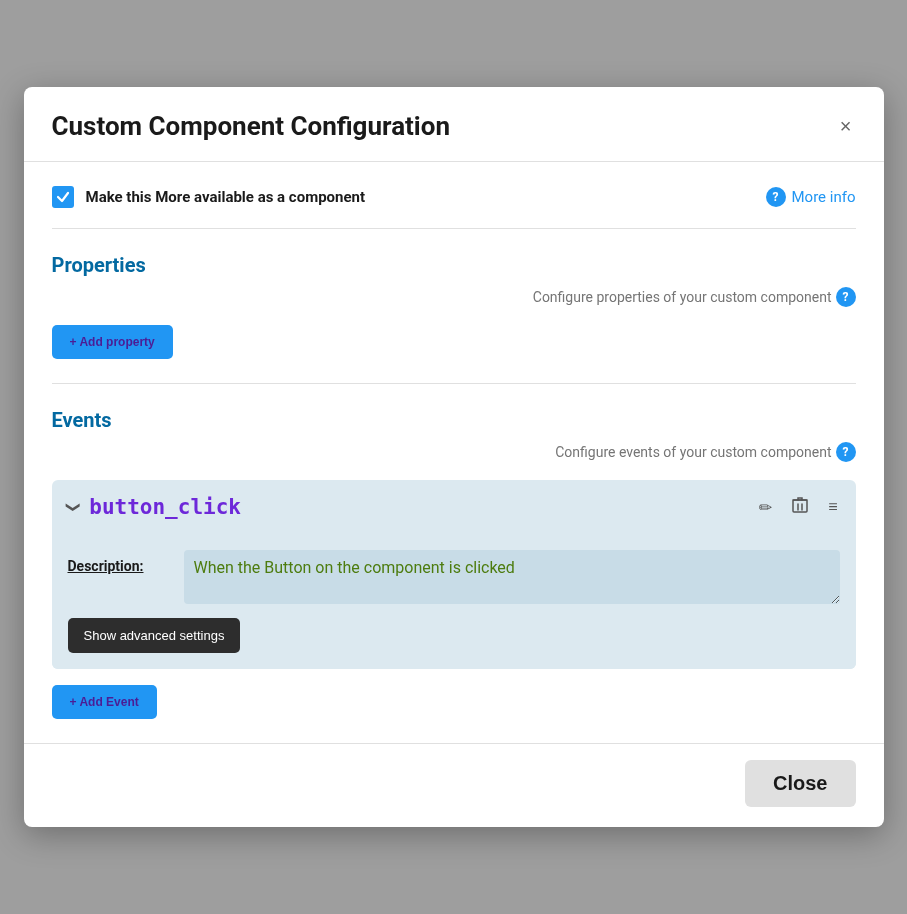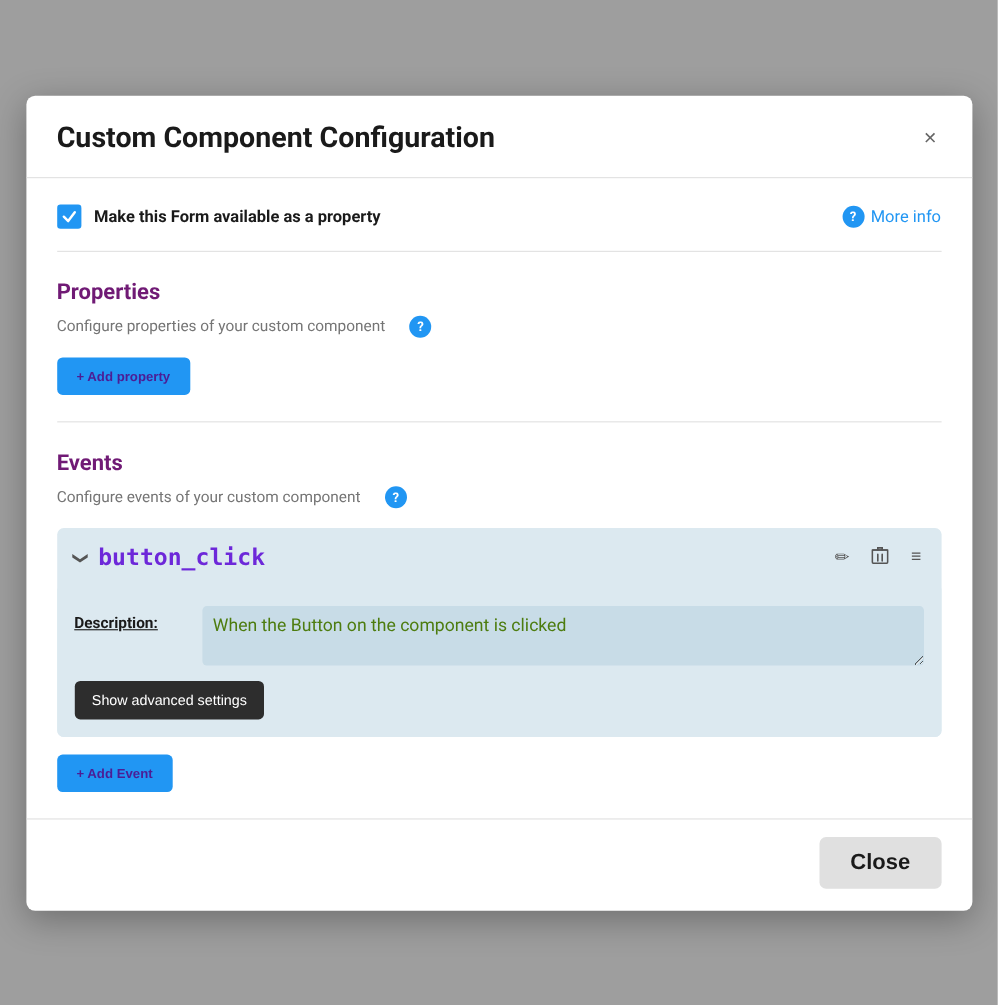--- a/index.html
+++ b/index.html
@@ -109,30 +109,31 @@
       display: flex;
       align-items: center;
       justify-content: center;
       color: white;
       font-size: 12px;
       font-weight: 700;
     }
     .section-title {
       font-size: 20px;
       font-weight: 700;
-      color: #701a75;
+      color: #0369a1;
       margin-bottom: 10px;
     }
     .section-desc {
       font-size: 14px;
       color: #757575;
       margin-bottom: 18px;
       display: flex;
       align-items: center;
-      gap: 22px;
+      gap: 4px;
+      justify-content: flex-end;
     }
     .help-icon {
       width: 20px;
       height: 20px;
       background: #2196f3;
       border-radius: 50%;
       display: flex;
       align-items: center;
       justify-content: center;
       color: white;
@@ -270,21 +271,21 @@
 
     <div class="modal-body">
 
       <div class="checkbox-row">
         <div class="checkbox-left">
           <div class="checkbox-box">
             <svg viewBox="0 0 14 14" fill="none" xmlns="http://www.w3.org/2000/svg">
               <polyline points="2,7 6,11 12,3" stroke="white" stroke-width="2.2" stroke-linecap="round" stroke-linejoin="round"></polyline>
             </svg>
           </div>
-          <span class="checkbox-label">Make this Form available as a property</span>
+          <span class="checkbox-label">Make this More available as a component</span>
         </div>
         <a class="more-info-link">
           <span class="info-icon">?</span>
           <span>More info</span>
         </a>
       </div>
 
       <div>
         <h2 class="section-title">Properties</h2>
         <p class="section-desc">

